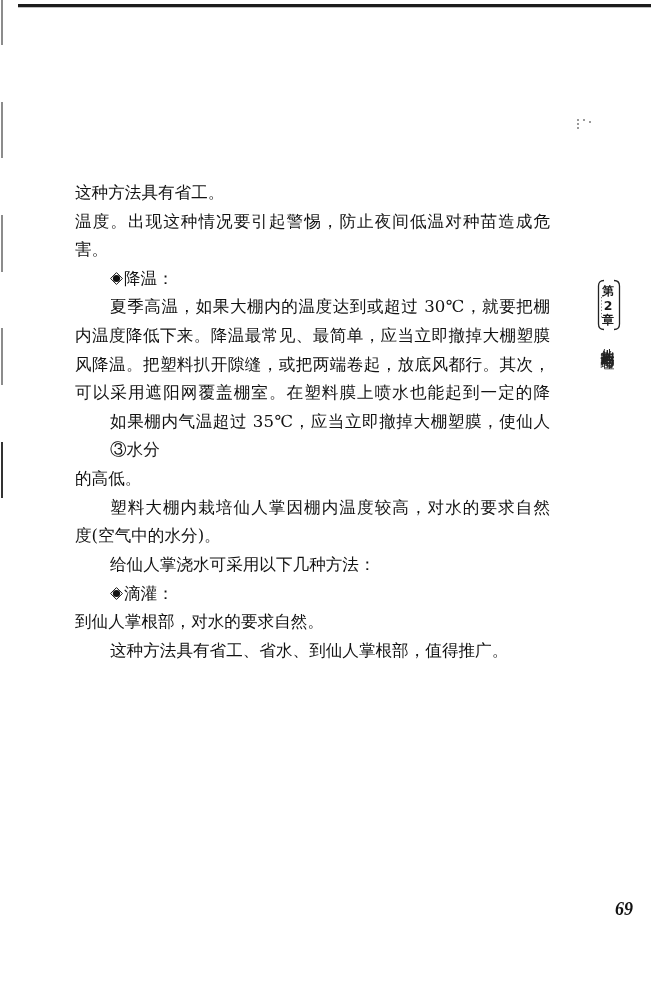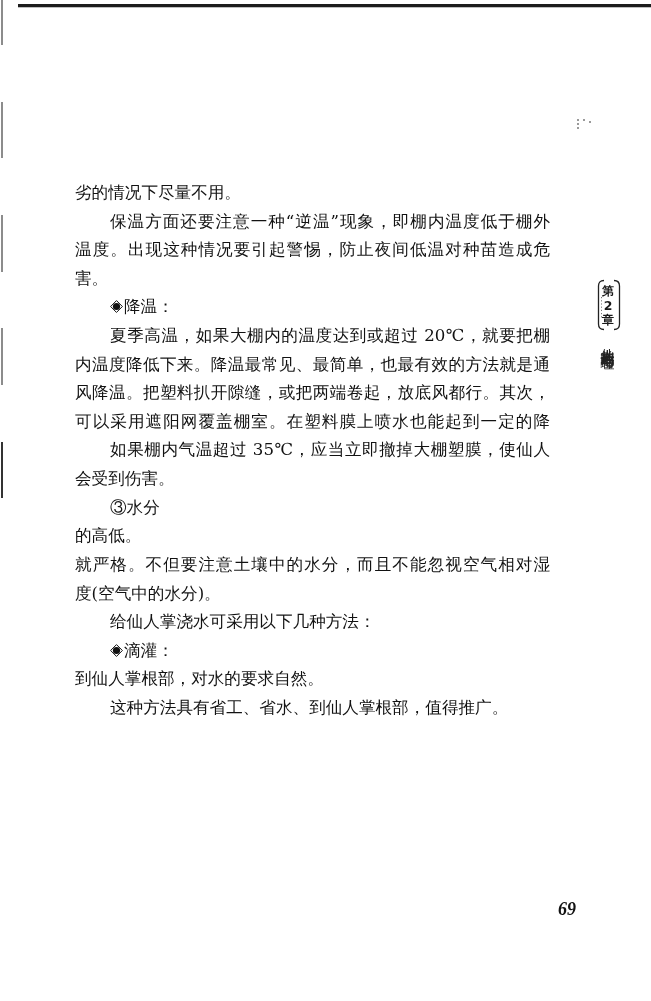--- a/index.html
+++ b/index.html
@@ -113,21 +113,21 @@
       text-orientation: upright;
       font-size: 14px;
       line-height: 14px;
       letter-spacing: 1px;
       color: #222222;
     }
 
     
     .page-number {
       position: absolute;
-      left: 558px;
+      left: 615px;
       top: 900px;
       font-family: "Liberation Serif", serif;
       font-style: italic;
       font-weight: bold;
       font-size: 18px;
       line-height: 18px;
       color: #111111;
     }
   </style>
 </head>
@@ -139,41 +139,39 @@
 <div class="edge-bar" style="top:215px;height:57px;"></div>
 <div class="edge-bar" style="top:328px;height:57px;"></div>
 <div class="edge-bar dark" style="top:442px;height:56px;"></div>
 <div class="speck" style="left:577px;top:119px;"></div>
 <div class="speck" style="left:577px;top:123px;"></div>
 <div class="speck" style="left:577px;top:127px;"></div>
 <div class="speck" style="left:583px;top:119px;"></div>
 <div class="speck" style="left:589px;top:121px;"></div>
 
 <div class="text-block">
-  <div class="line">劣的情况下尽量不用。</div>
-  <div class="line indent full">保温方面还要注意一种“逆温”现象，即棚内温度低于棚外</div>
+  <div class="line">这种方法具有省工。</div>
   <div class="line full">温度。出现这种情况要引起警惕，防止夜间低温对种苗造成危</div>
   <div class="line">害。</div>
   <div class="line indent">
     <span class="bullet">
       <svg width="13" height="13" viewBox="0 0 13 13">
         <polygon points="6.5,0.6 12.4,6.5 6.5,12.4 0.6,6.5" fill="none" stroke="#111" stroke-width="1"></polygon>
         <circle cx="6.5" cy="6.5" r="3.6" fill="#111"></circle>
       </svg>
     </span><span>降温：</span>
   </div>
-  <div class="line indent full">夏季高温，如果大棚内的温度达到或超过 20℃，就要把棚</div>
-  <div class="line full">内温度降低下来。降温最常见、最简单，也最有效的方法就是通</div>
+  <div class="line indent full">夏季高温，如果大棚内的温度达到或超过 30℃，就要把棚</div>
+  <div class="line full">内温度降低下来。降温最常见、最简单，应当立即撤掉大棚塑膜</div>
   <div class="line full">风降温。把塑料扒开隙缝，或把两端卷起，放底风都行。其次，</div>
   <div class="line full">可以采用遮阳网覆盖棚室。在塑料膜上喷水也能起到一定的降</div>
   <div class="line indent full">如果棚内气温超过 35℃，应当立即撤掉大棚塑膜，使仙人</div>
-  <div class="line">会受到伤害。</div>
   <div class="line indent">③水分</div>
   <div class="line">的高低。</div>
-  <div class="line full">就严格。不但要注意土壤中的水分，而且不能忽视空气相对湿</div>
+  <div class="line indent full">塑料大棚内栽培仙人掌因棚内温度较高，对水的要求自然</div>
   <div class="line">度(空气中的水分)。</div>
   <div class="line indent">给仙人掌浇水可采用以下几种方法：</div>
   <div class="line indent">
     <span class="bullet">
       <svg width="13" height="13" viewBox="0 0 13 13">
         <polygon points="6.5,0.6 12.4,6.5 6.5,12.4 0.6,6.5" fill="none" stroke="#111" stroke-width="1"></polygon>
         <circle cx="6.5" cy="6.5" r="3.6" fill="#111"></circle>
       </svg>
     </span><span>滴灌：</span>
   </div>

